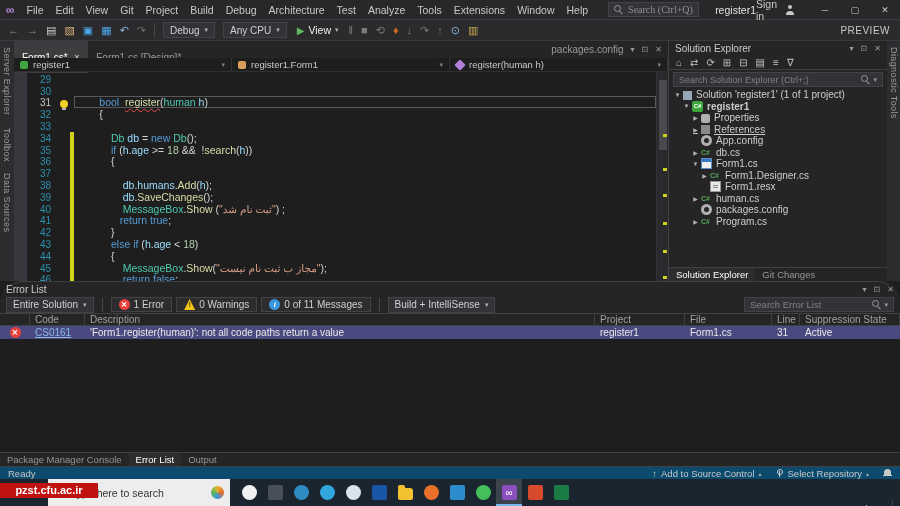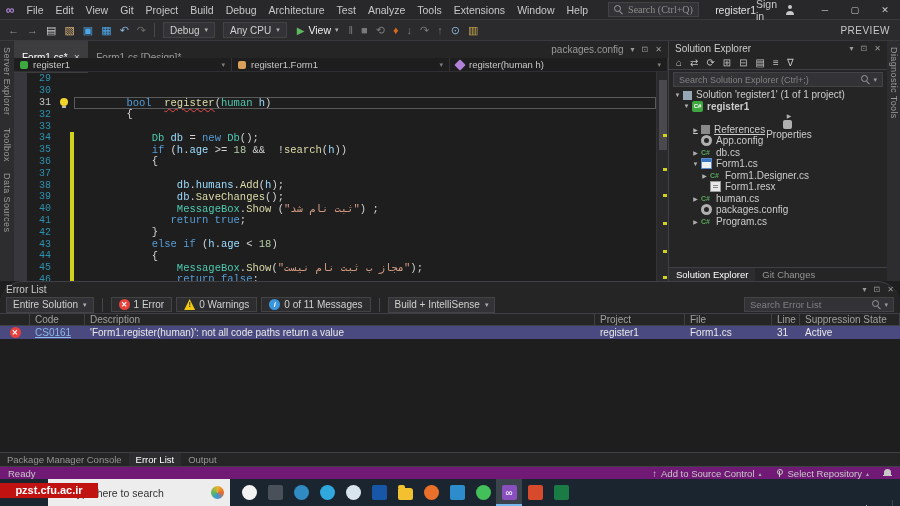--- a/index.html
+++ b/index.html
@@ -47,21 +47,21 @@
   .crumbs{height:14px;display:flex;align-items:stretch;background:#1e1e1e;border-bottom:1px solid #2f2f33;font-size:9.5px;flex:none;}
   .crumb{flex:1;display:flex;align-items:center;padding:0 6px;color:#c8c8c8;border-right:1px solid #333337;}
   .crumb .caret{margin-left:auto;font-size:7px;color:#808080;}
   .bi{width:8px;height:8px;margin-right:5px;flex:none;display:inline-block;}
   .bi.project-icon{background:#3fa73f;border-radius:2px;}
   .bi.class-icon{background:#d8a05a;border-radius:2px;}
   .bi.method-icon{background:#b180d7;transform:rotate(45deg);border-radius:1px;}
 
   .codewrap{position:relative;flex:1;overflow:hidden;}
   #codelines{position:absolute;left:0;top:1px;right:12px;}
-  .cl{height:11.8px;display:flex;align-items:center;font-family:Liberation Mono, monospace;font-size:10.5px;white-space:pre;}
+  .cl{height:11.8px;display:flex;align-items:flex-end;font-family:Liberation Sans, sans-serif;font-size:10.5px;white-space:pre;}
   .cl .im{width:13px;align-self:stretch;background:#37373d;flex:none;}
   .cl .num{width:30px;text-align:right;padding-right:6px;color:#2b91af;flex:none;font-size:10px;}
   .cl.cur .num{color:#c6c6c6;}
   .cl .outm{width:13px;flex:none;display:flex;justify-content:center;align-items:center;}
   .cl .chg{width:4px;align-self:stretch;flex:none;}
   .cl .chg.on{background:#cfd11c;}
   .cl .ct{flex:1;padding-left:2px;color:#d4d4d4;}
   .cl.cur .ct{box-shadow:inset 0 0 0 1px #5a5a5a;}
   .t-kw{color:#569cd6;} .t-ty{color:#4ec9b0;} .t-m{color:#dcdcaa;}
   .t-merr{color:#dcdcaa;text-decoration:underline wavy #f14c4c 1px;text-underline-offset:2px;}
@@ -113,21 +113,21 @@
   .ehead{height:13px;display:flex;align-items:center;background:#252526;border-top:1px solid #3f3f46;border-bottom:1px solid #3f3f46;color:#a0a0a0;font-size:10px;flex:none;}
   .ecol{padding:0 5px;border-right:1px solid #3f3f46;height:100%;display:flex;align-items:center;}
   .elist{flex:1;background:#1e1e1e;overflow:hidden;}
   .erow{height:13px;display:flex;align-items:center;color:#e8e8e8;font-size:10px;}
   .erow.selected{background:#4a4a80;}
   .ecell{padding:0 5px;display:flex;align-items:center;overflow:hidden;white-space:nowrap;}
   .elink{color:#8ab8e8;text-decoration:underline;}
   .ebottom{height:14px;display:flex;align-items:stretch;border-top:1px solid #3f3f46;flex:none;font-size:9.5px;background:#252526;}
 
   
-  .statusbar{position:absolute;left:0;top:466px;width:900px;height:13px;background:#701a75;border-top:1px solid #3f3f46;display:flex;align-items:center;font-size:9.5px;color:#c8c8c8;padding:0 8px;}
+  .statusbar{position:absolute;left:0;top:466px;width:900px;height:13px;background:#0c4a6e;border-top:1px solid #3f3f46;display:flex;align-items:center;font-size:9.5px;color:#c8c8c8;padding:0 8px;}
   .sb-right{margin-left:auto;display:flex;align-items:center;gap:14px;}
   .sbitem{display:flex;align-items:center;gap:4px;}
   .sb-caret{font-size:6px;color:#a8a8a8;}
   .branch{position:relative;width:8px;height:9px;display:inline-block;}
   .branch::before{content:"";position:absolute;left:3px;top:2px;width:1px;height:6px;background:#c8c8c8;}
   .branch::after{content:"";position:absolute;left:1px;top:0;width:4px;height:4px;border:1px solid #c8c8c8;border-radius:50%;}
   .bell{position:relative;width:9px;height:9px;display:inline-block;}
   .bell::before{content:"";position:absolute;left:1px;top:0;width:7px;height:6px;border-radius:4px 4px 0 0;background:#c8c8c8;}
   .bell::after{content:"";position:absolute;left:0;top:6px;width:9px;height:1px;background:#c8c8c8;box-shadow:3px 2px 0 -1px #c8c8c8;}
 
@@ -338,21 +338,21 @@
         <div class="trow" style="padding-left: 4px;">
           <span class="tarrow">▼</span>
           <span class="ti solution-icon"></span>
           <span>Solution 'register1' (1 of 1 project)</span>
         </div>
         <div class="trow" style="padding-left: 13px;">
           <span class="tarrow">▼</span>
           <span class="ti csharp-project-icon"></span>
           <span style="font-weight: bold;">register1</span>
         </div>
-        <div class="trow" style="padding-left: 22px; flex-direction: column;">
+        <div class="trow" style="padding-left: 22px;">
           <span class="tarrow">▶</span>
           <span class="ti properties-icon"></span>
           <span>Properties</span>
         </div>
         <div class="trow" style="padding-left: 22px; text-decoration: underline;">
           <span class="tarrow">▶</span>
           <span class="ti references-icon"></span>
           <span>References</span>
         </div>
         <div class="trow" style="padding-left: 22px;">

